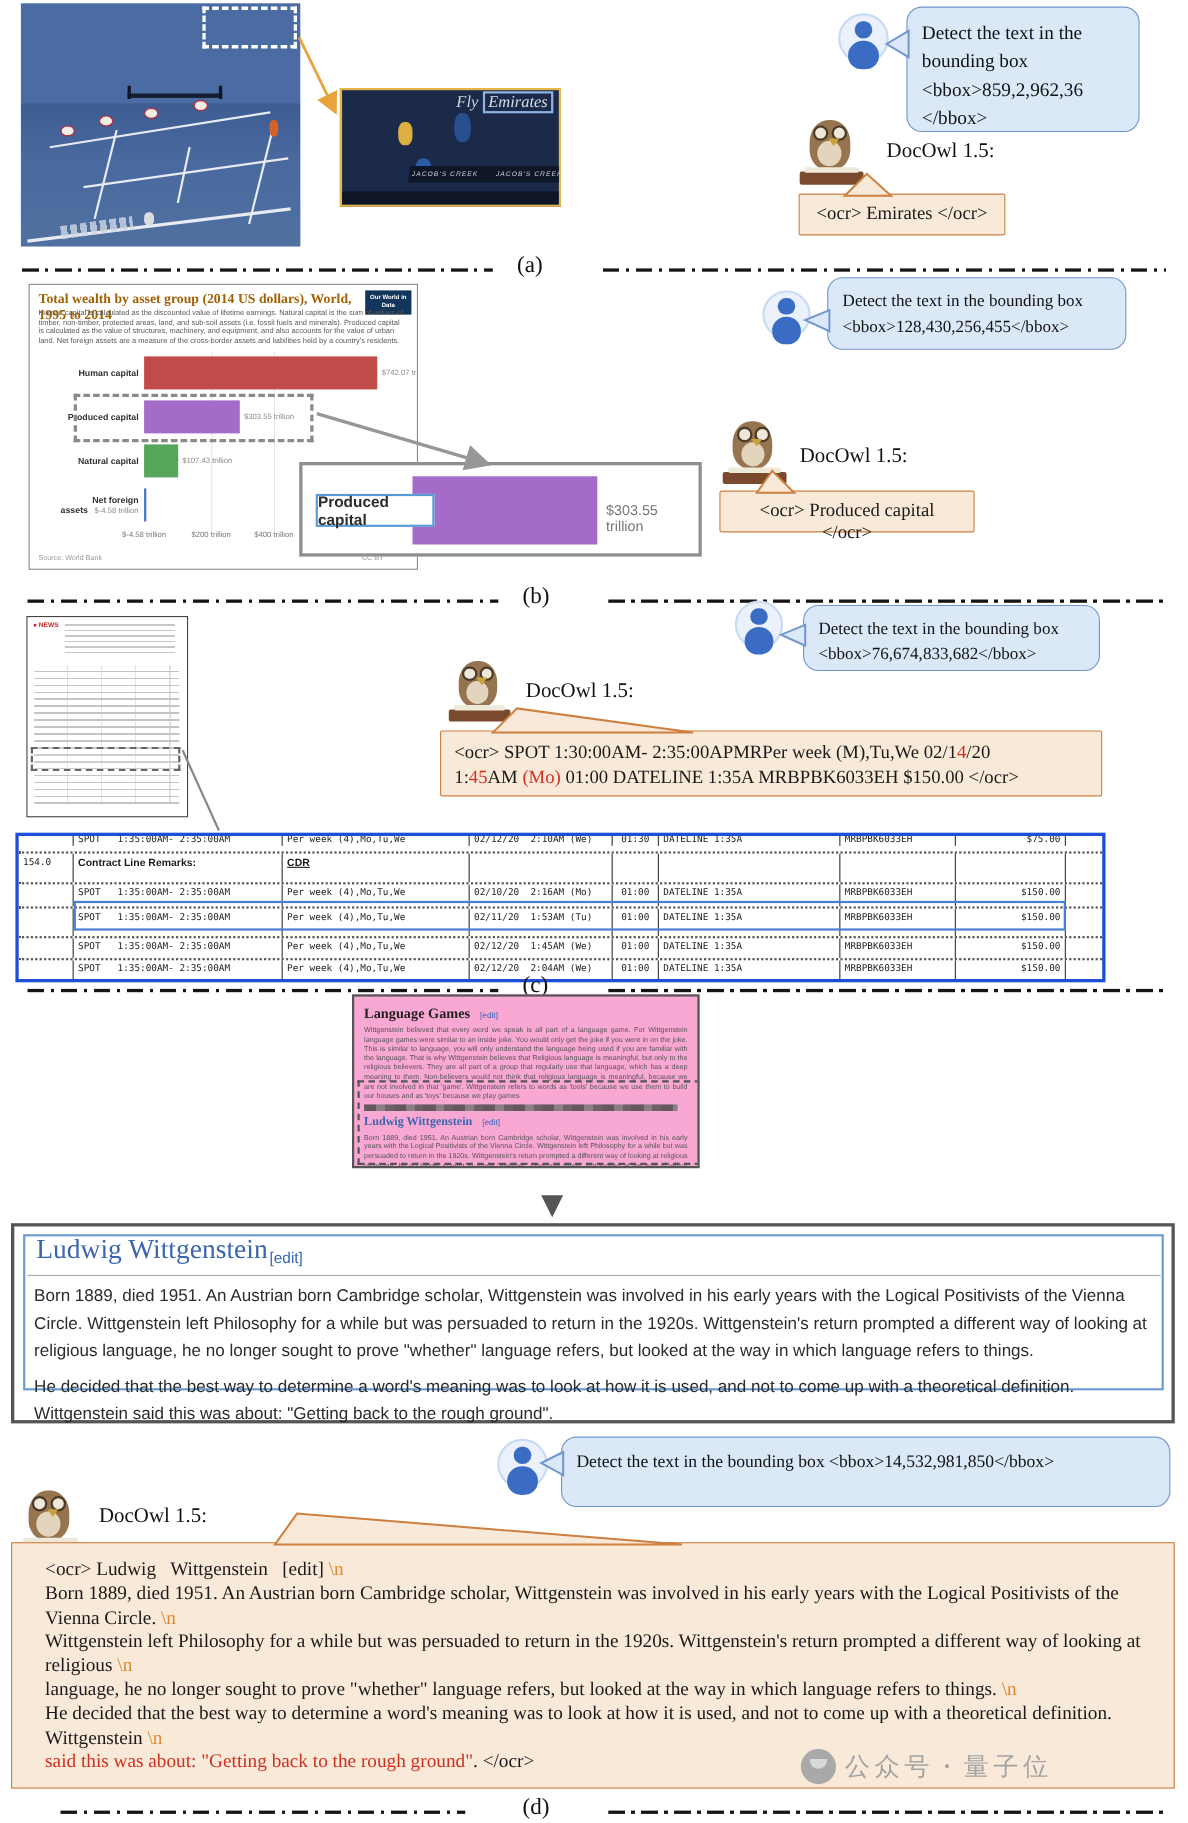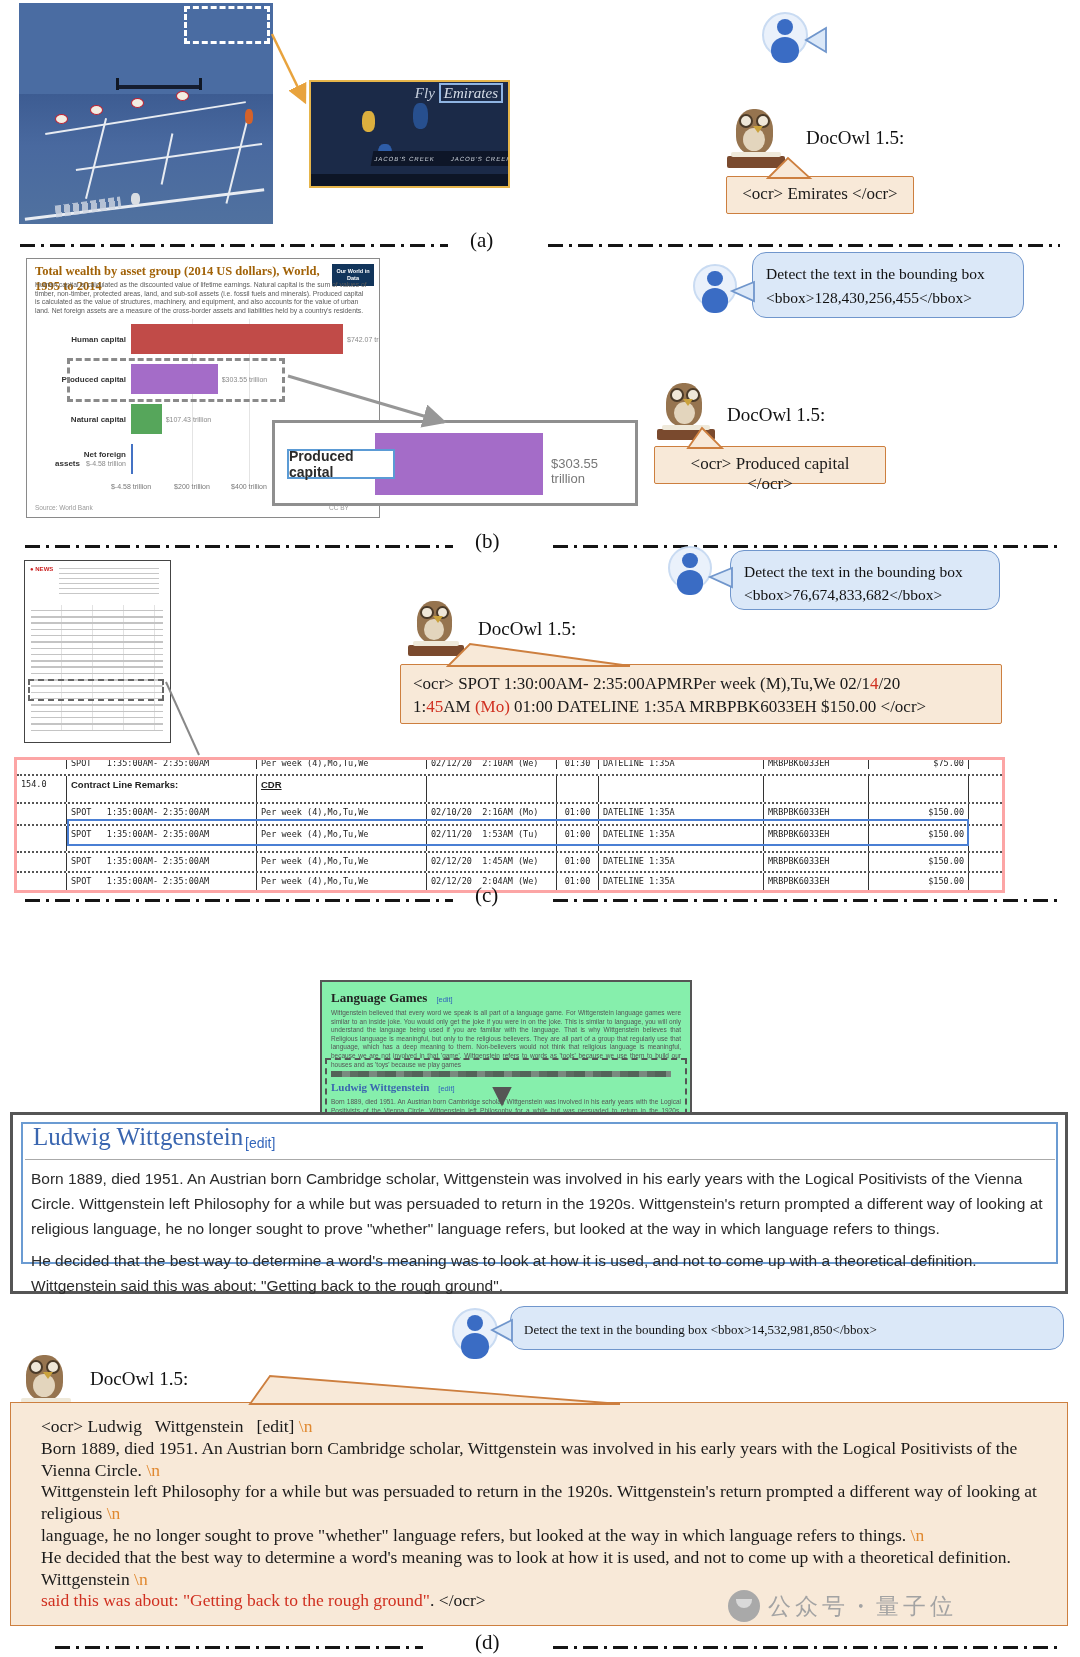--- a/index.html
+++ b/index.html
@@ -85,34 +85,34 @@
   
   .thumb{position:absolute;left:24px;top:560px;width:147px;height:183px;background:#fff;border:1.5px solid #444;box-sizing:border-box;overflow:hidden;}
   .thumb .logo{position:absolute;left:5px;top:5px;font:bold 6px "Liberation Sans",sans-serif;color:#c22;}
   .thumb .hdr{position:absolute;left:34px;top:5px;width:100px;height:28px;
         background:repeating-linear-gradient(0deg,#b9b9b9 0 1.5px,transparent 1.5px 5px);opacity:.8;}
   .thumb .bodylines{position:absolute;left:6px;top:44px;width:132px;height:126px;
         background:repeating-linear-gradient(0deg,#c4c4c4 0 1.5px,transparent 1.5px 6.3px),
                    repeating-linear-gradient(90deg,transparent 0 30px,#e2e2e2 30px 31px);}
   .thumb .dash{position:absolute;left:3px;top:118px;width:136px;height:22px;border:2px dashed #666;box-sizing:border-box;background:rgba(255,255,255,.15);}
 
-  .ctable{position:absolute;left:14px;top:757px;width:991px;background:#fff;border:3px solid #fca5a5;box-sizing:border-box;}
+  .ctable{position:absolute;left:14px;top:757px;width:991px;background:#fff;border:3px solid #1d4ed8;box-sizing:border-box;}
   .trow{display:flex;overflow:hidden;}
   .tsep{border-top:2px dotted #555;}
   .tcell{font:8.5px "DejaVu Sans Mono",monospace;color:#1c1c1c;padding:3px 4px;box-sizing:border-box;
          border-right:1px solid #333;white-space:pre;overflow:hidden;flex:none;}
   .tcell:last-child{border-right:none;}
   .tpartial .tcell{transform:translateY(-5px);}
   .trem{font:bold 9.5px "Liberation Sans",sans-serif;}
   .tcdr{font:bold 9.5px "Liberation Sans",sans-serif;text-decoration:underline;}
   .c0{text-align:left;} .c4{text-align:center;} .c7{text-align:right;}
   .hl-overlay{position:absolute;left:50px;width:902px;border:2.5px solid #4a7fd4;box-sizing:border-box;pointer-events:none;}
 
   
-  .smalldoc{position:absolute;left:320px;top:980px;width:372px;height:158px;background:#86efac;border:2px solid #555;box-sizing:border-box;padding:6px 9px;overflow:hidden;}
+  .smalldoc{position:absolute;left:320px;top:904px;width:316px;height:158px;background:#f9a8d4;border:2px solid #555;box-sizing:border-box;padding:6px 9px;overflow:hidden;}
   .sd-h1{font:bold 13px "Liberation Serif",serif;color:#222;}
   .sd-edit{font:7.5px "Liberation Sans",sans-serif;color:#3366bb;margin-left:5px;}
   .sd-p{font:6.5px "Liberation Sans",sans-serif;line-height:8.6px;color:#555;margin-top:3px;text-align:justify;}
   .sd-smudge{margin-top:2px;height:6px;width:97%;background:repeating-linear-gradient(90deg,#4a4a4a 0 11px,#777 11px 19px,#555 19px 27px);opacity:.85;}
   .sd-h2{font:bold 11px "Liberation Serif",serif;color:#3a66b0;margin-top:6px;}
   .sd-dash{position:absolute;left:3px;top:76px;width:362px;height:77px;border:2.5px dashed #555;box-sizing:border-box;pointer-events:none;}
 
   .bigbox{position:absolute;left:10px;top:1112px;width:1058px;height:182px;background:#fff;border:3px solid #555;box-sizing:border-box;}
   .bluebox{position:absolute;left:8px;top:7px;width:1037px;height:142px;border:2.5px solid #6b9bd2;box-sizing:border-box;pointer-events:none;}
   .bb-title{position:absolute;left:20px;top:8px;font:25px "Liberation Serif",serif;color:#3a66b0;}
@@ -166,20 +166,21 @@
     <div class="p-blue1"></div>
     <div class="p-blue2"></div>
     <div class="banner">
       <span>JACOB'S CREEK</span>
       <span>JACOB'S CREEK</span>
     </div>
     <div class="floor"></div>
   </div>
 
   <div class="avatar" style="left:762px;top:12px;width:42px;height:42px;"></div>
+  <div class="bubble" style="left:824px;top:6px;width:212px;height:114px;font-size:17.5px;line-height:26px;">Detect the text in the bounding box &lt;bbox&gt;859,2,962,36 &lt;/bbox&gt;</div>
 
   <div class="owl" style="left:724px;top:104px;width:64px;height:64px;">
     <div class="body"></div>
       <div class="belly"></div>
       <div class="eye l"></div>
       <div class="eye r"></div>
       <div class="beak"></div>
       <div class="book"></div>
   </div>
   <div class="docowl-label" style="left:806px;top:127px;">DocOwl 1.5:</div>
@@ -368,21 +369,21 @@
     <div class="bb-title">Ludwig Wittgenstein</div>
     <div class="bb-edit">[edit]</div>
     <div class="bb-hr"></div>
     <div class="bb-body">
       <p>Born 1889, died 1951. An Austrian born Cambridge scholar, Wittgenstein was involved in his early years with the Logical Positivists of the Vienna Circle. Wittgenstein left Philosophy for a while but was persuaded to return in the 1920s. Wittgenstein's return prompted a different way of looking at religious language, he no longer sought to prove "whether" language refers, but looked at the way in which language refers to things.</p>
       <p>He decided that the best way to determine a word's meaning was to look at how it is used, and not to come up with a theoretical definition. Wittgenstein said this was about: "Getting back to the rough ground".</p>
     </div>
   </div>
 
   <div class="avatar" style="left:452px;top:1308px;width:42px;height:42px;"></div>
-  <div class="bubble" style="left:510px;top:1306px;width:554px;height:44px;font-size:13px;line-height:28px;">Detect the text in the bounding box &lt;bbox&gt;14,532,981,850&lt;/bbox&gt;</div>
+  <div class="bubble" style="left:510px;top:1306px;width:554px;height:64px;font-size:16px;line-height:28px;">Detect the text in the bounding box &lt;bbox&gt;14,532,981,850&lt;/bbox&gt;</div>
 
   <div class="owl" style="left:14px;top:1350px;width:64px;height:64px;">
     <div class="body"></div>
       <div class="belly"></div>
       <div class="eye l"></div>
       <div class="eye r"></div>
       <div class="beak"></div>
       <div class="book"></div>
   </div>
   <div class="docowl-label" style="left:90px;top:1368px;">DocOwl 1.5:</div>

